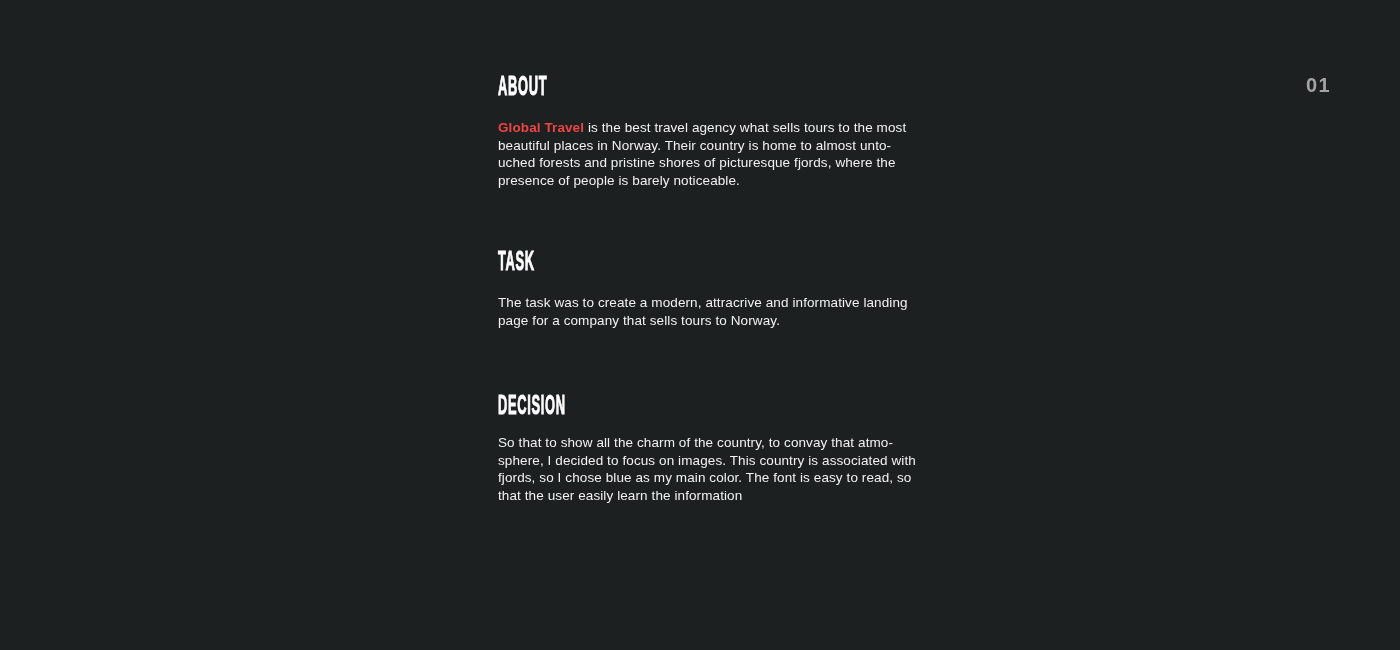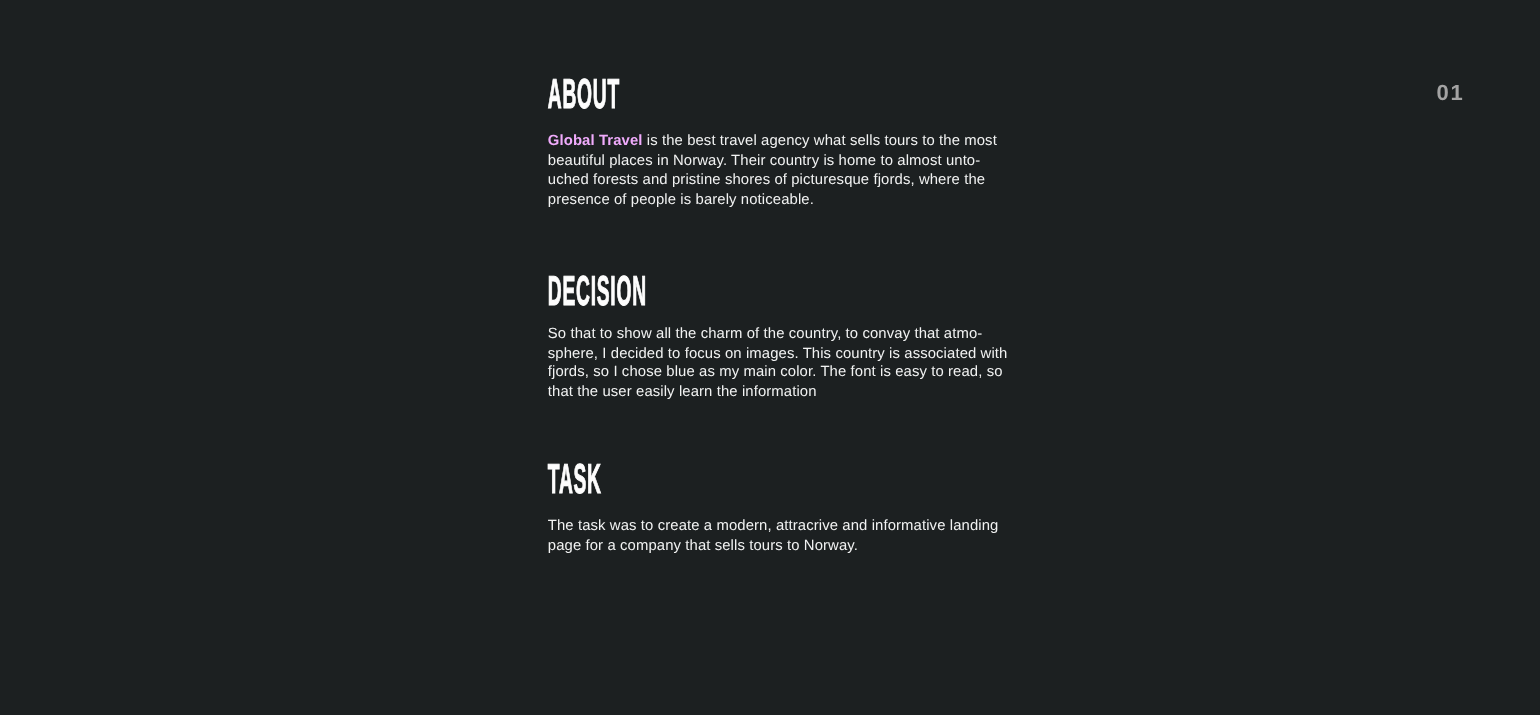--- a/index.html
+++ b/index.html
@@ -25,21 +25,21 @@
     color: #a3a3a3;
   }
   .content {
     position: absolute;
     left: 498px;
     top: 67px;
     width: 430px;
   }
   .heading {
     margin: 0;
-    font-size: 38px;
+    font-size: 28px;
     line-height: 38px;
     font-weight: 700;
     color: #fdfdfd;
     white-space: nowrap;
   }
   .heading-text {
     display: inline-block;
     transform: scaleX(0.46);
     transform-origin: 0 60%;
     letter-spacing: 1.5px;
@@ -48,48 +48,48 @@
   .body {
     margin: 14px 0 0 0;
     font-size: 13.5px;
     line-height: 17.5px;
     letter-spacing: 0.1px;
     color: #f1f2f2;
     white-space: pre;
   }
   .body strong {
     font-weight: 700;
-    color: #f0abfc;
+    color: #ef4444;
   }
   .section-task { margin-top: 53px; }
   .section-decision { margin-top: 57px; }
   .section-decision .body { margin-top: 10px; }
 </style>
 </head>
 <body>
 
 <div class="page-number">01</div>
 
 <main class="content">
 
   <section class="section section-about">
     <h2 class="heading"><span class="heading-text">ABOUT</span></h2>
     <p class="body"><strong>Global Travel</strong><span> is the best travel agency what sells tours to the most
 beautiful places in Norway. Their country is home to almost unto-
 uched forests and pristine shores of picturesque fjords, where the
 presence of people is barely noticeable.</span></p>
   </section>
 
+  <section class="section section-task">
+    <h2 class="heading"><span class="heading-text">TASK</span></h2>
+    <p class="body">The task was to create a modern, attracrive and informative landing
+page for a company that sells tours to Norway.</p>
+  </section>
+
   <section class="section section-decision">
     <h2 class="heading"><span class="heading-text">DECISION</span></h2>
     <p class="body">So that to show all the charm of the country, to convay that atmo-
 sphere, I decided to focus on images. This country is associated with
 fjords, so I chose blue as my main color. The font is easy to read, so
 that the user easily learn the information</p>
   </section>
 
-  <section class="section section-task">
-    <h2 class="heading"><span class="heading-text">TASK</span></h2>
-    <p class="body">The task was to create a modern, attracrive and informative landing
-page for a company that sells tours to Norway.</p>
-  </section>
-
 </main>
 
 </body></html>

